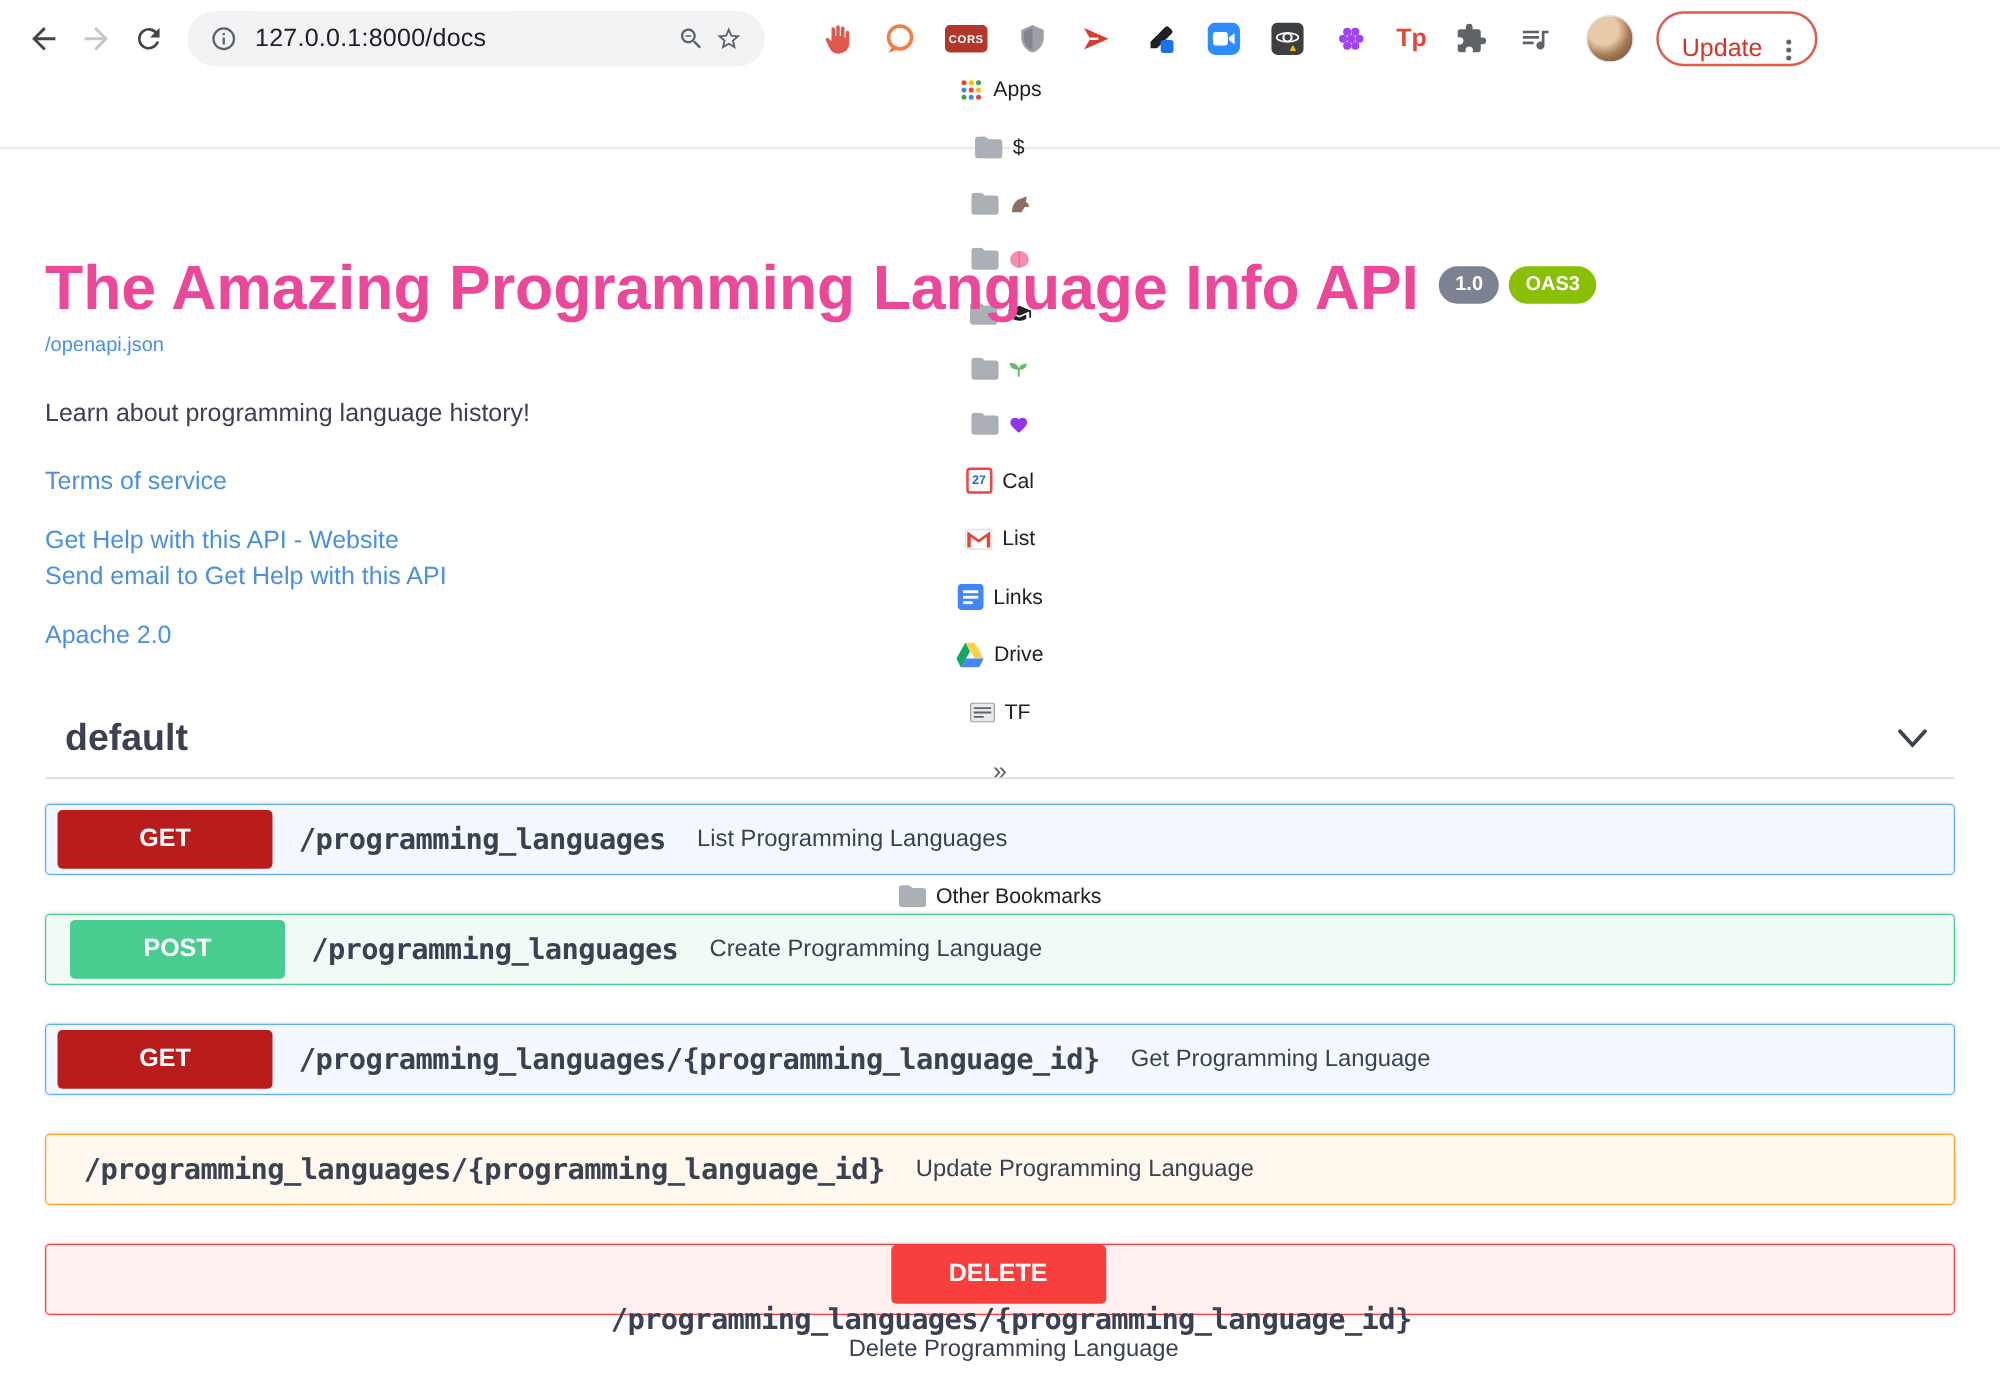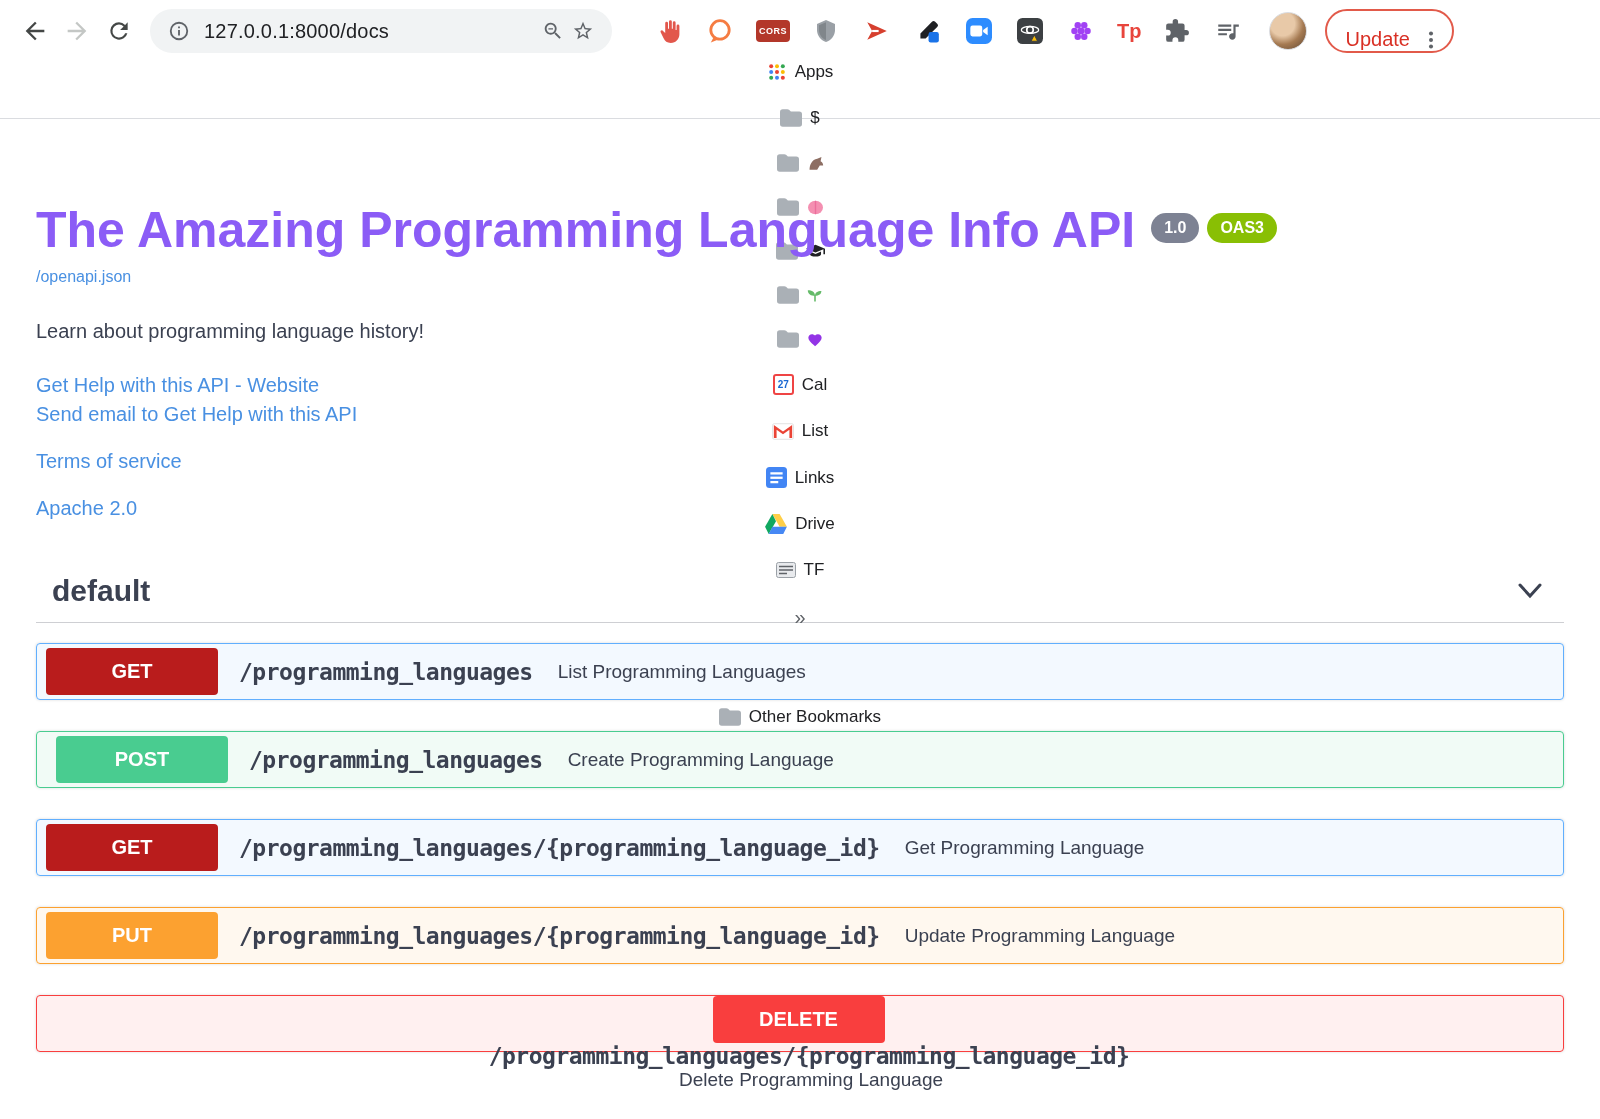--- a/index.html
+++ b/index.html
@@ -31,21 +31,21 @@
   .bm-item { display:flex; align-items:center; gap:8px; font-size:17px; color:#202124; cursor:pointer; white-space:nowrap; }
   .bm-spacer { flex:1; }
   .bm-sep { width:1px; height:24px; background:#dadce0; }
   .cal-icon { width:21px; height:21px; border:2px solid #ef4444; border-radius:3px; color:#1967d2;
     font-size:10px; font-weight:700; display:flex; align-items:center; justify-content:center; background:#fff; }
   .chevron2 { font-size:20px; color:#5f6368; }
 
   
   .swagger { padding:84px 36px 0 36px; }
   .api-title { display:flex; align-items:flex-start; gap:16px; }
-  .api-title-text { font-size:50px; line-height:1.1; font-weight:700; color:#8b5cf6; }
+  .api-title-text { font-size:50px; line-height:1.1; font-weight:700; color:#ec4899; }
   .badge-col { display:flex; gap:8px; margin-top:10px; }
   .pill { color:#fff; font-weight:700; font-size:16px; padding:6px 13px; border-radius:15px; }
   .pill.version { background:#7d8293; }
   .pill.oas { background:#89bf04; }
   .spec-link { display:inline-block; margin-top:10px; font-size:16px; color:#4990e2; text-decoration:none; }
   .api-desc { margin-top:34px; font-size:20px; color:#3b4151; }
   .api-links { margin-top:28px; font-size:20px; }
   .api-links a { color:#4990e2; text-decoration:none; display:inline-block; }
   .link-block { margin-bottom:18px; line-height:1.45; }
 
@@ -327,25 +327,25 @@
       <span class="pill version">1.0</span>
       <span class="pill oas">OAS3</span>
     </span>
   </div>
 
   <a class="spec-link" href="#">/openapi.json</a>
 
   <p class="api-desc">Learn about programming language history!</p>
 
   <div class="api-links">
+    <div class="link-block"><a href="#">Terms of service</a></div>
     <div class="link-block">
       <a href="#">Get Help with this API - Website</a><br>
       <a href="#">Send email to Get Help with this API</a>
     </div>
-    <div class="link-block"><a href="#">Terms of service</a></div>
     <div class="link-block"><a href="#">Apache 2.0</a></div>
   </div>
 
   <section class="section">
     <div class="section-head">
       <span class="section-title">default</span>
       <svg width="24" height="16" viewBox="0 0 24 16">
           <path d="M2 2l10 11L22 2" fill="none" stroke="#3b4151" stroke-width="3" stroke-linecap="round"></path>
         </svg>
     </div>
@@ -360,21 +360,20 @@
         <span class="method-badge">POST</span>
         <span class="ep-path">/programming_languages</span>
         <span class="ep-summary">Create Programming Language</span>
       </div>
       <div class="ep-row get">
         <span class="method-badge">GET</span>
         <span class="ep-path">/programming_languages/{programming_language_id}</span>
         <span class="ep-summary">Get Programming Language</span>
       </div>
       <div class="ep-row put">
-        <span class="method-badge">PUT</span>
         <span class="ep-path">/programming_languages/{programming_language_id}</span>
         <span class="ep-summary">Update Programming Language</span>
       </div>
       <div class="ep-row delete">
         <span class="method-badge">DELETE</span>
         <span class="ep-path">/programming_languages/{programming_language_id}</span>
         <span class="ep-summary">Delete Programming Language</span>
       </div>
     </div>
   </section>

